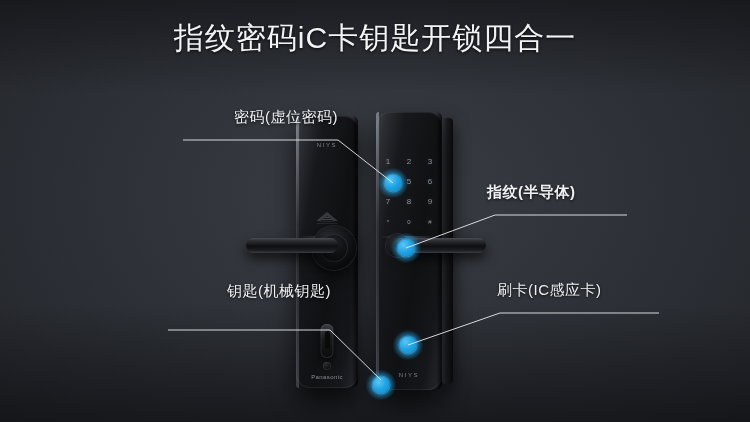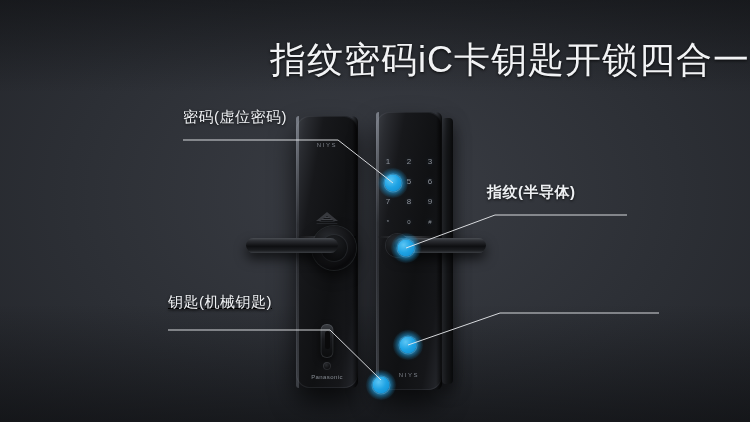--- a/index.html
+++ b/index.html
@@ -10,22 +10,22 @@
     background:
       radial-gradient(ellipse 900px 620px at 50% 46%, #3a3d44 0%, #2c2f35 34%, #222429 60%, #1b1d22 80%, #17191d 100%);
   }
   .stage:after{
     content:"";position:absolute;inset:0;pointer-events:none;
     background:linear-gradient(180deg, rgba(10,11,13,.50) 0%, rgba(0,0,0,0) 22%, rgba(0,0,0,0) 72%, rgba(8,9,11,.55) 100%);
   }
 
   
   .title{
-    position:absolute;left:0;right:0;top:36px;text-align:right;
-    font-size:36px;letter-spacing:1px;color:#f2f3f5;font-weight:400;
+    position:absolute;left:0;right:0;top:18px;text-align:center;
+    font-size:30px;letter-spacing:1px;color:#f2f3f5;font-weight:400;
     text-shadow:0 1px 3px rgba(0,0,0,.85);
     z-index:30;
   }
 
   
   .lock{position:absolute;left:236px;top:108px;width:290px;height:290px;z-index:10;}
 
   .panel{
     position:absolute;border-radius:14px;
     background:linear-gradient(100deg,#3c3f45 0%,#2a2c31 10%,#17181b 26%,#101113 58%,#151619 82%,#24262b 96%,#0c0d0f 100%);
@@ -137,21 +137,21 @@
     position:absolute;left:50%;top:50%;transform:translate(-50%,-50%);
     width:17px;height:17px;border-radius:50%;display:block;
     background:radial-gradient(circle at 36% 32%,#5cc6f5 0%,#1fa3e4 48%,#0d86c9 100%);
     box-shadow:0 0 7px rgba(40,165,230,.85), 0 0 0 1px rgba(150,215,250,.35);
   }
 
   
   .callout{position:absolute;z-index:26;}
   .callout .ctext{
     font-size:15px;color:#eef0f3;white-space:nowrap;letter-spacing:.5px;
-    text-shadow:0 1px 3px rgba(0,0,0,.8);padding-bottom:4px;
+    text-shadow:0 1px 3px rgba(0,0,0,.8);padding-bottom:4px;text-align:right;
   }
   .c-right .ctext{text-align:left;}
 
   svg.leaders{position:absolute;inset:0;width:750px;height:422px;z-index:24;pointer-events:none;}
 </style>
 </head>
 <body>
 
 <div class="stage">
 
@@ -219,18 +219,21 @@
   </svg>
 
   <div class="callout" style="left:183px;top:108px;width:155px;">
     <div class="ctext">密码(虚位密码)</div>
   </div>
 
   <div class="callout c-right" style="left:487px;top:183px;width:142px;font-weight:bold;">
     <div class="ctext">指纹(半导体)</div>
   </div>
 
-
-  <div class="callout" style="left:168px;top:293px;width:163px;text-decoration:underline;">
+  <div class="callout c-right" style="left:497px;top:281px;width:163px;">
+    <div class="ctext">刷卡(IC感应卡)</div>
+  </div>
+
+  <div class="callout" style="left:168px;top:282px;width:163px;">
     <div class="ctext">钥匙(机械钥匙)</div>
   </div>
 
 </div>
 
 </body></html>

